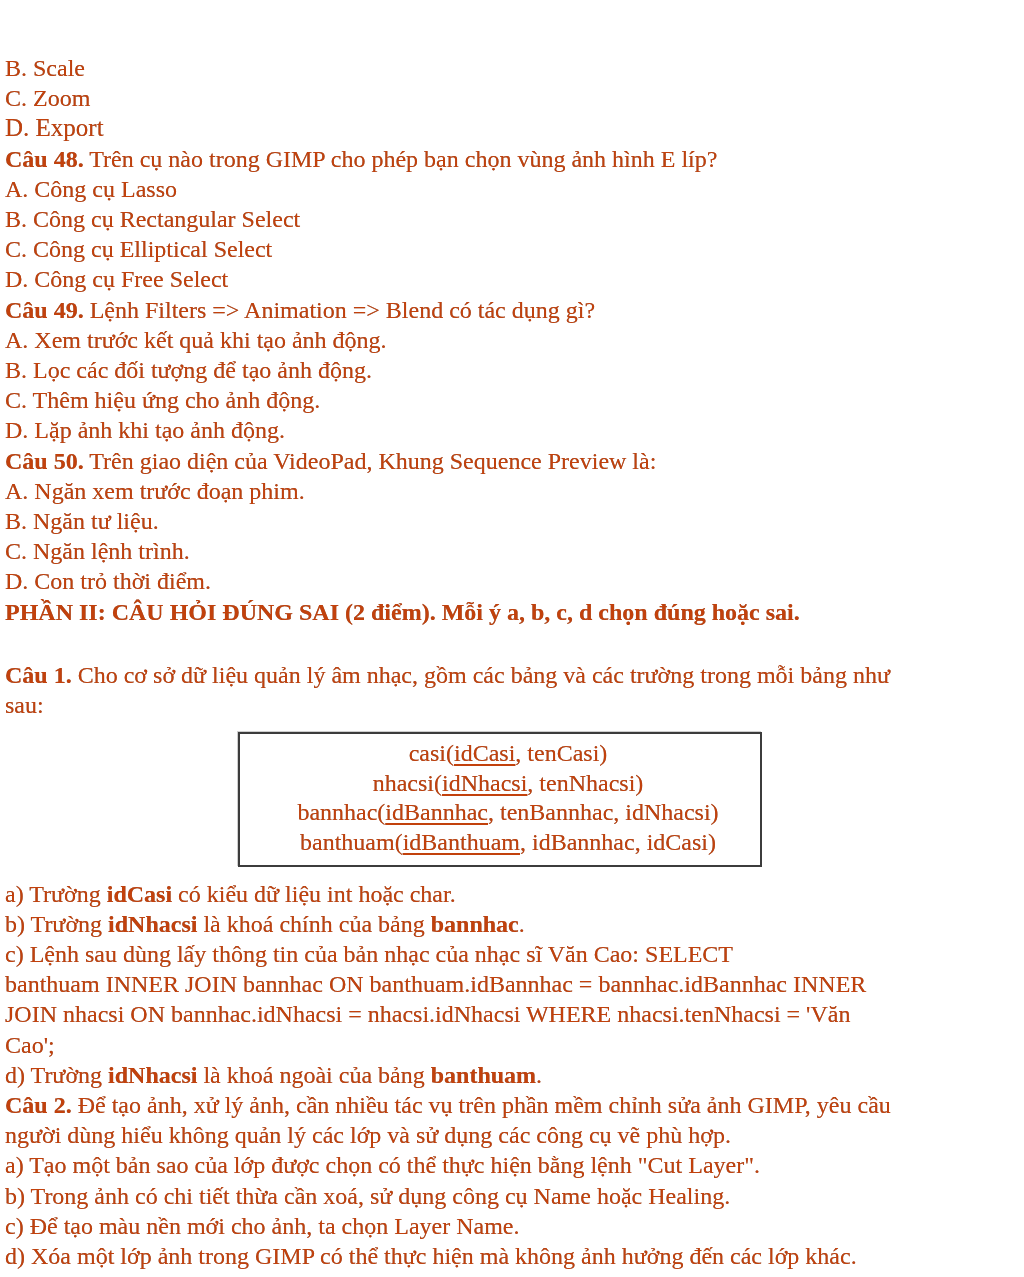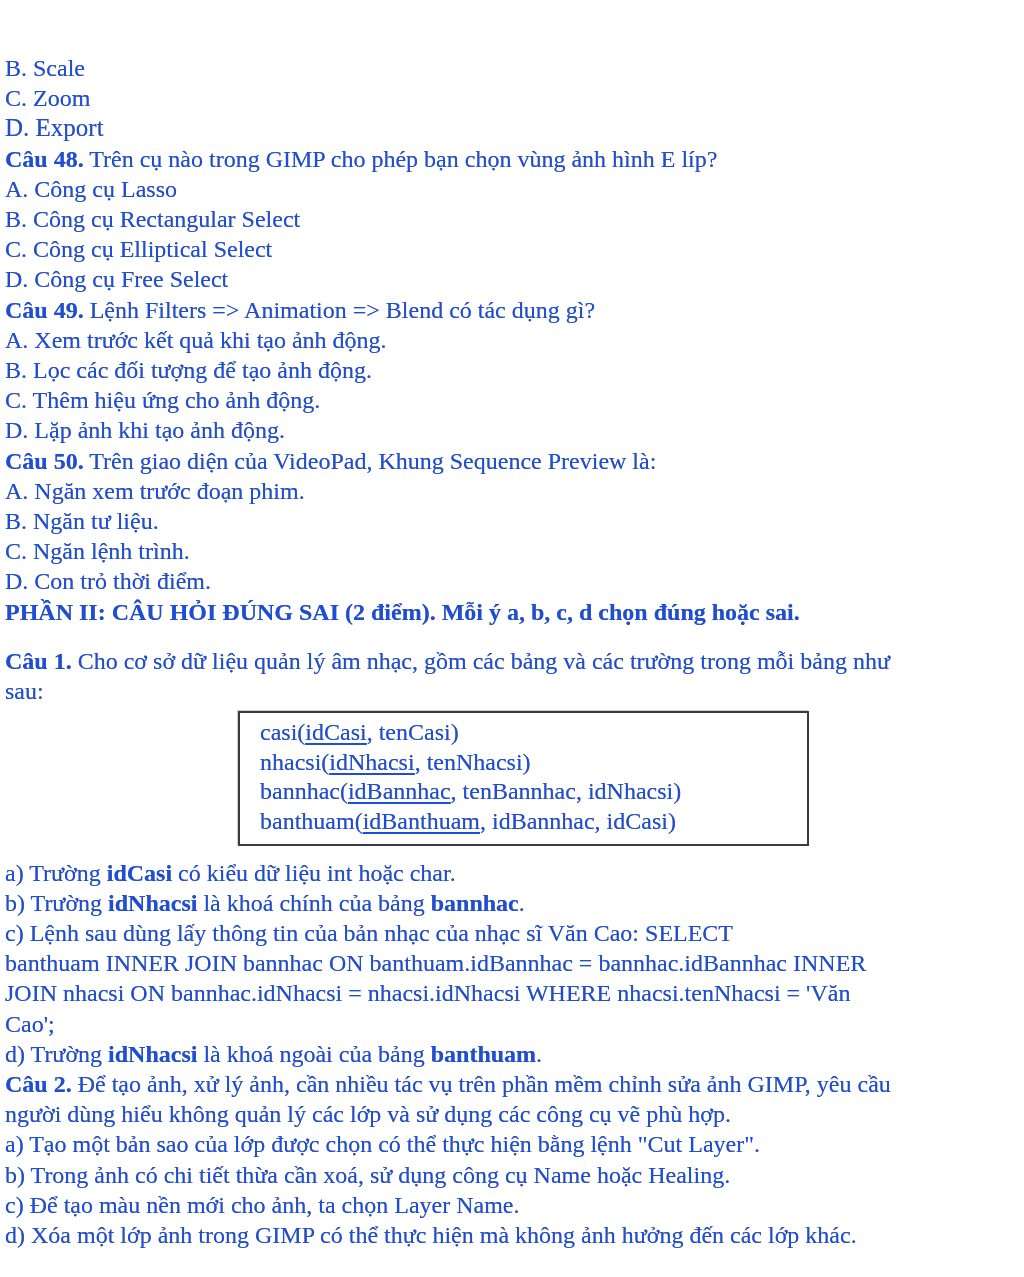--- a/index.html
+++ b/index.html
@@ -6,47 +6,48 @@
   html, body {
     margin: 0;
     padding: 0;
     background: #ffffff;
   }
   .page {
     position: relative;
     width: 1024px;
     height: 1277px;
     background: #ffffff;
-    color: #1d4ed8;
+    color: #c2410c;
     font-family: "Liberation Serif", "DejaVu Serif", serif;
     overflow: hidden;
     box-sizing: border-box;
     padding: 53px 26px 0 5px;
     text-shadow: 0 0 0.5px rgba(0,0,0,0.45);
   }
   .line {
     font-size: 24px;
     line-height: 30.2px;
     white-space: nowrap;
   }
   .line.small {
     font-size: 25px;
   }
   .line.gap-before {
-    margin-top: 19px;
+    margin-top: 33px;
   }
   .b { font-weight: bold; }
   .u { text-decoration: underline; text-underline-offset: 3px; text-decoration-thickness: 1.8px; }
   .schema-box {
     box-sizing: border-box;
-    margin: 5px 0 12px 233px;
-    width: 571px;
+    margin: 12px 0 12px 233px;
+    width: 524px;
     border: 2px solid #3c3c3c;
     padding: 5px 4px 7px 20px;
     box-shadow: -1px -1px 0 rgba(60,60,60,0.25);
+    text-align: center;
   }
   .schema-box .line {
     line-height: 29.6px;
   }
 </style>
 </head>
 <body>
 
 <div class="page">
   <div id="lines-top">

